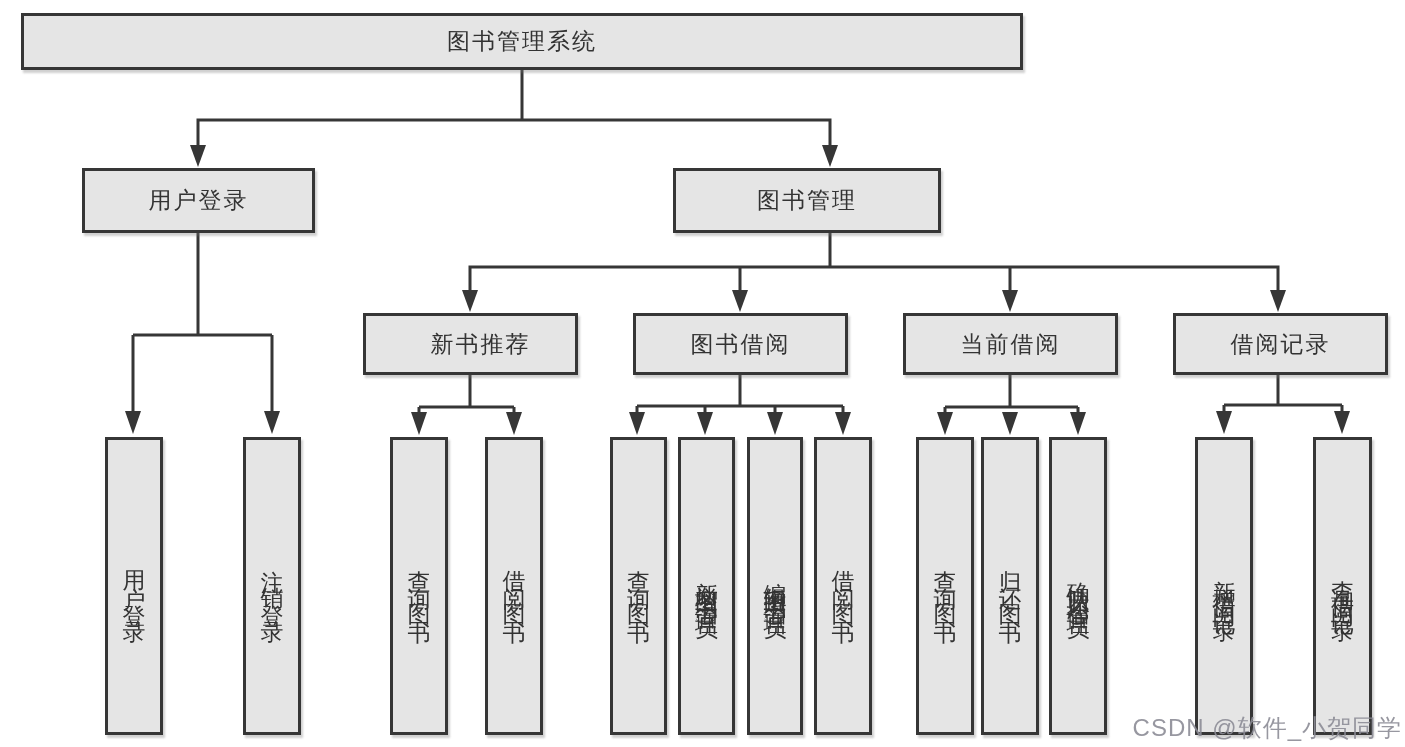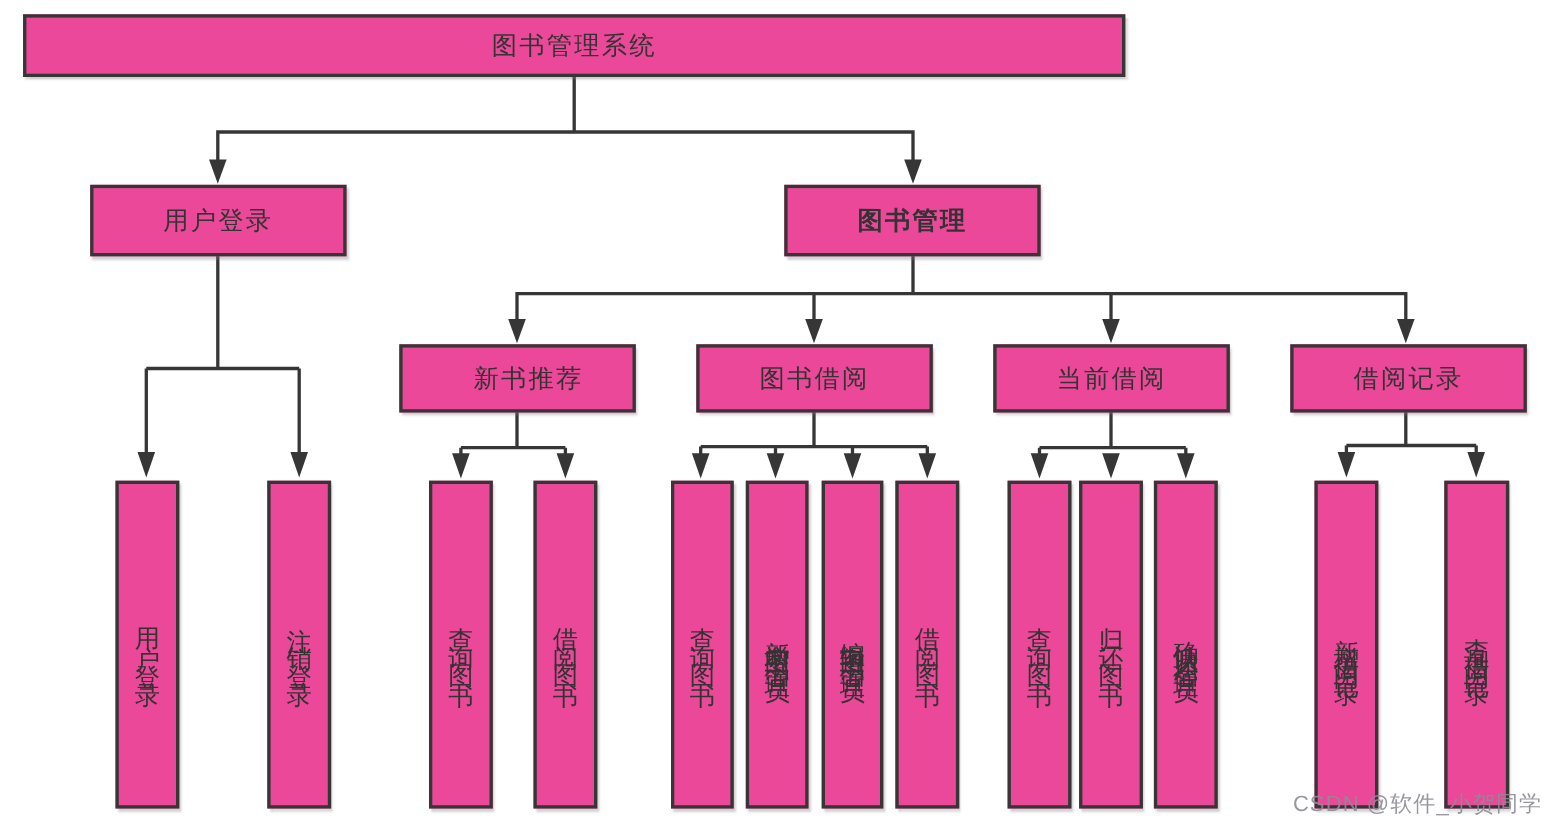--- a/index.html
+++ b/index.html
@@ -8,21 +8,21 @@
     width:1405px;height:747px;
     background:#ffffff;
     font-family:"Liberation Sans","DejaVu Sans",sans-serif;
     color:#333333;
     overflow:hidden;
   }
   .node{
     position:absolute;
     box-sizing:border-box;
     border:3px solid #363636;
-    background:#ec4899;
+    background:#e5e5e5;
     display:flex;align-items:center;justify-content:center;
     box-shadow:2px 3px 2px rgba(120,120,120,0.35);
   }
   .node .lbl{
     font-size:23px;
     letter-spacing:2px;
     white-space:nowrap;
   }
   
   .node .v{
@@ -31,21 +31,21 @@
     white-space:normal;
     line-height:1;
   }
   .v.v-short{letter-spacing:17px;}
   .v.v-med{letter-spacing:8px;}
   .v.v-long{letter-spacing:5px;}
   svg.connectors{position:absolute;left:0;top:0;}
   .watermark{
     position:absolute;
     right:3px;bottom:3px;
-    font-size:20px;
+    font-size:24px;
     color:rgba(140,140,150,0.9);
     letter-spacing:1px;
     white-space:nowrap;
   }
 </style>
 </head>
 <body>
 
 <div class="stage">
 
@@ -96,21 +96,21 @@
     </g>
   </svg>
 
   <div class="node" style="left:21px;top:13px;width:1002px;height:57px;">
     <span class="lbl">图书管理系统</span>
   </div>
 
   <div class="node" style="left:82px;top:168px;width:233px;height:65px;">
     <span class="lbl">用户登录</span>
   </div>
-  <div class="node" style="left:713px;top:168px;width:233px;height:65px;font-weight:bold;">
+  <div class="node" style="left:673px;top:168px;width:268px;height:65px;">
     <span class="lbl">图书管理</span>
   </div>
 
   <div class="node" style="left:363px;top:313px;width:215px;height:62px;padding-left:20px;">
     <span class="lbl">新书推荐</span>
   </div>
   <div class="node" style="left:633px;top:313px;width:215px;height:62px;">
     <span class="lbl">图书借阅</span>
   </div>
   <div class="node" style="left:903px;top:313px;width:215px;height:62px;">

